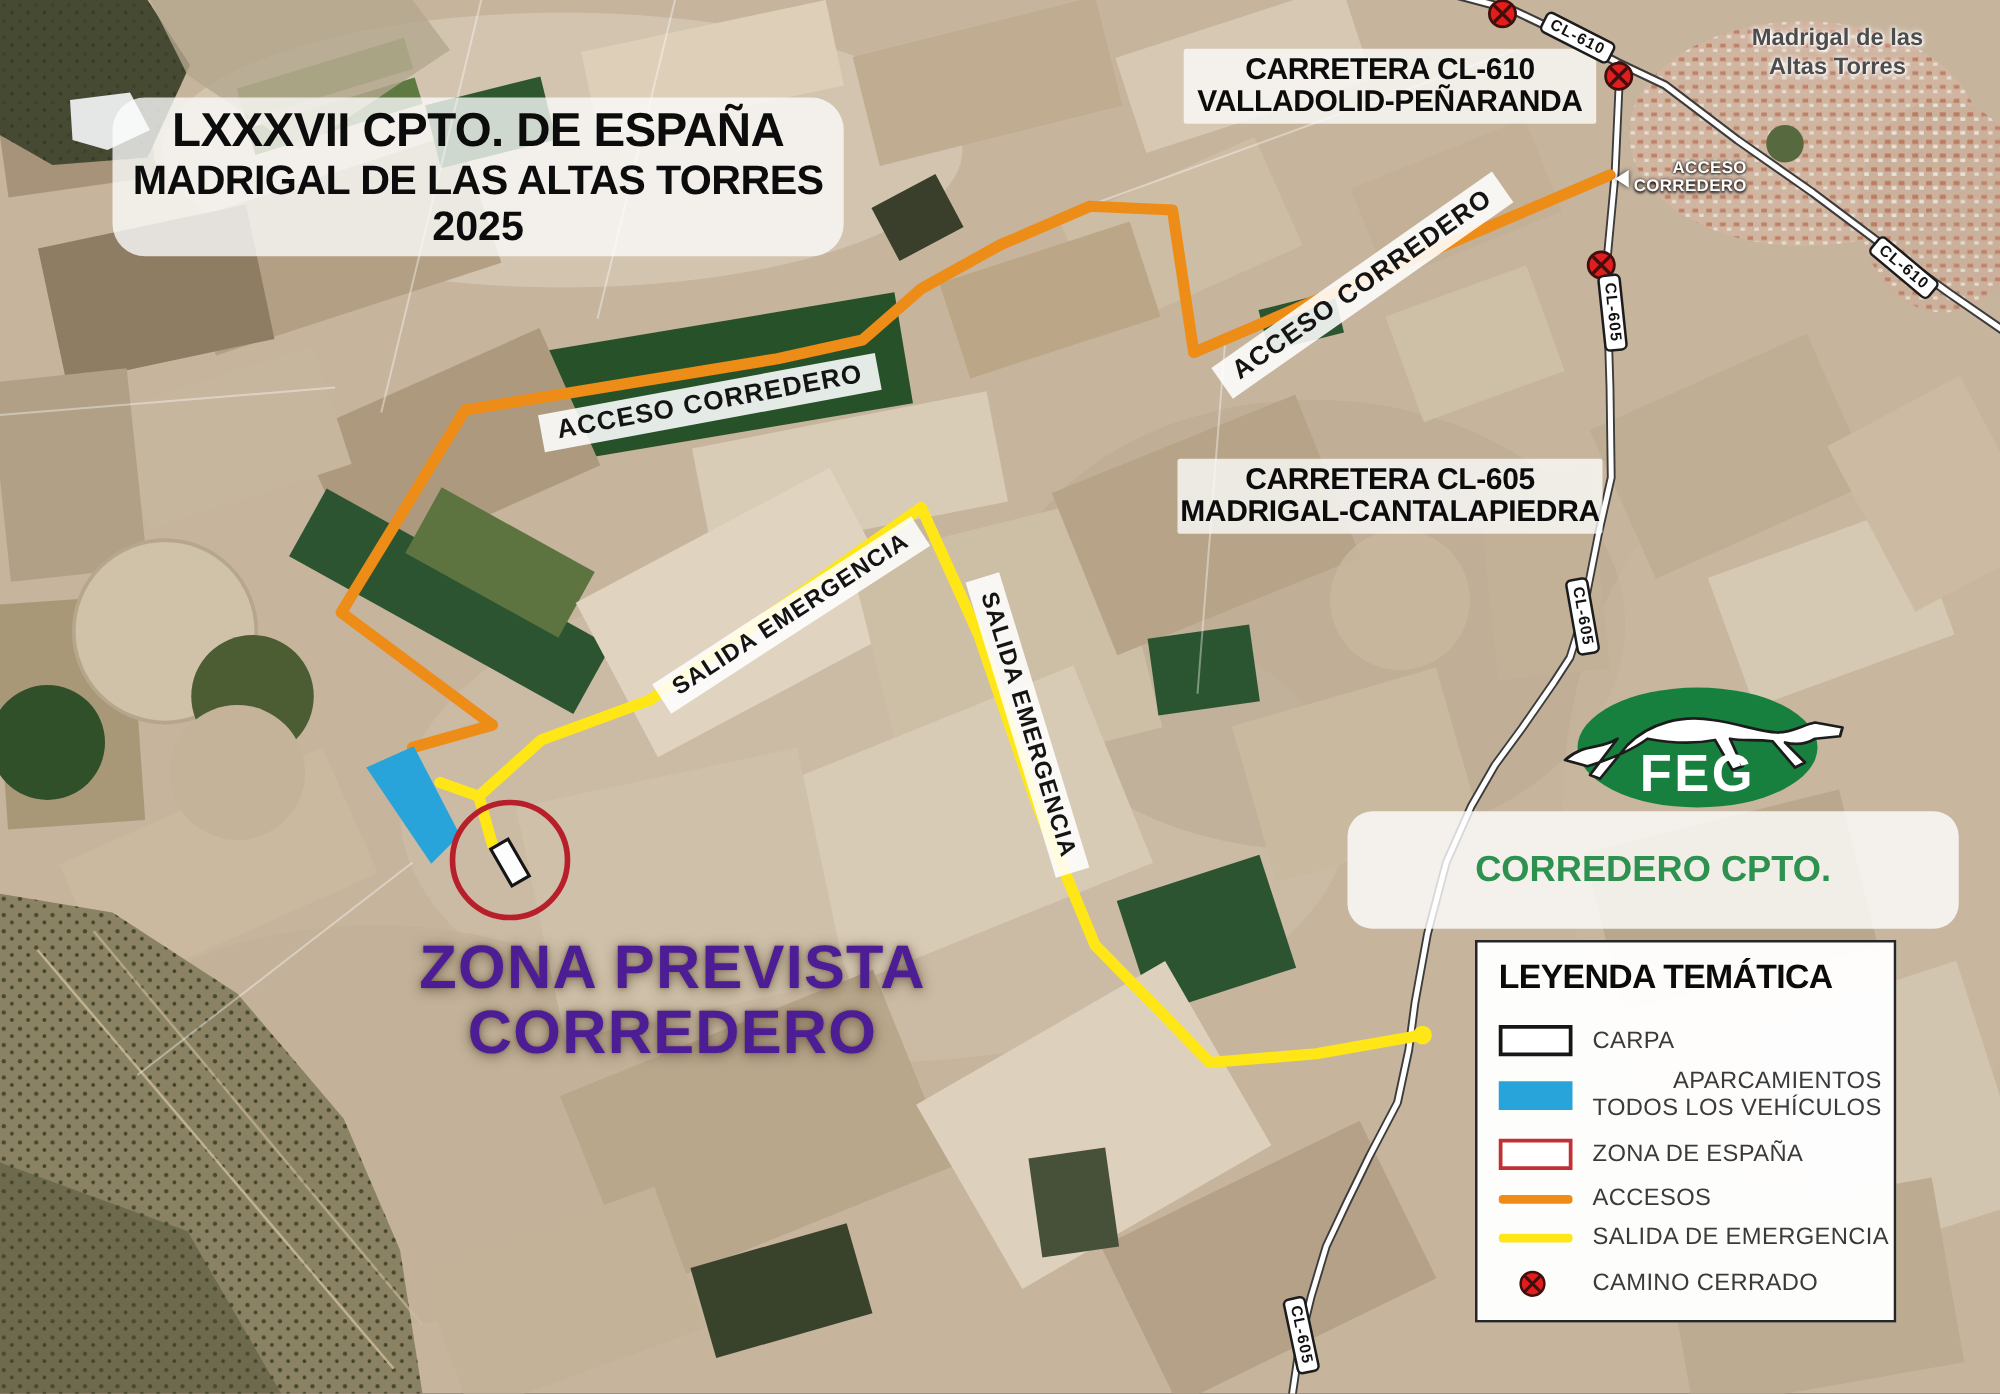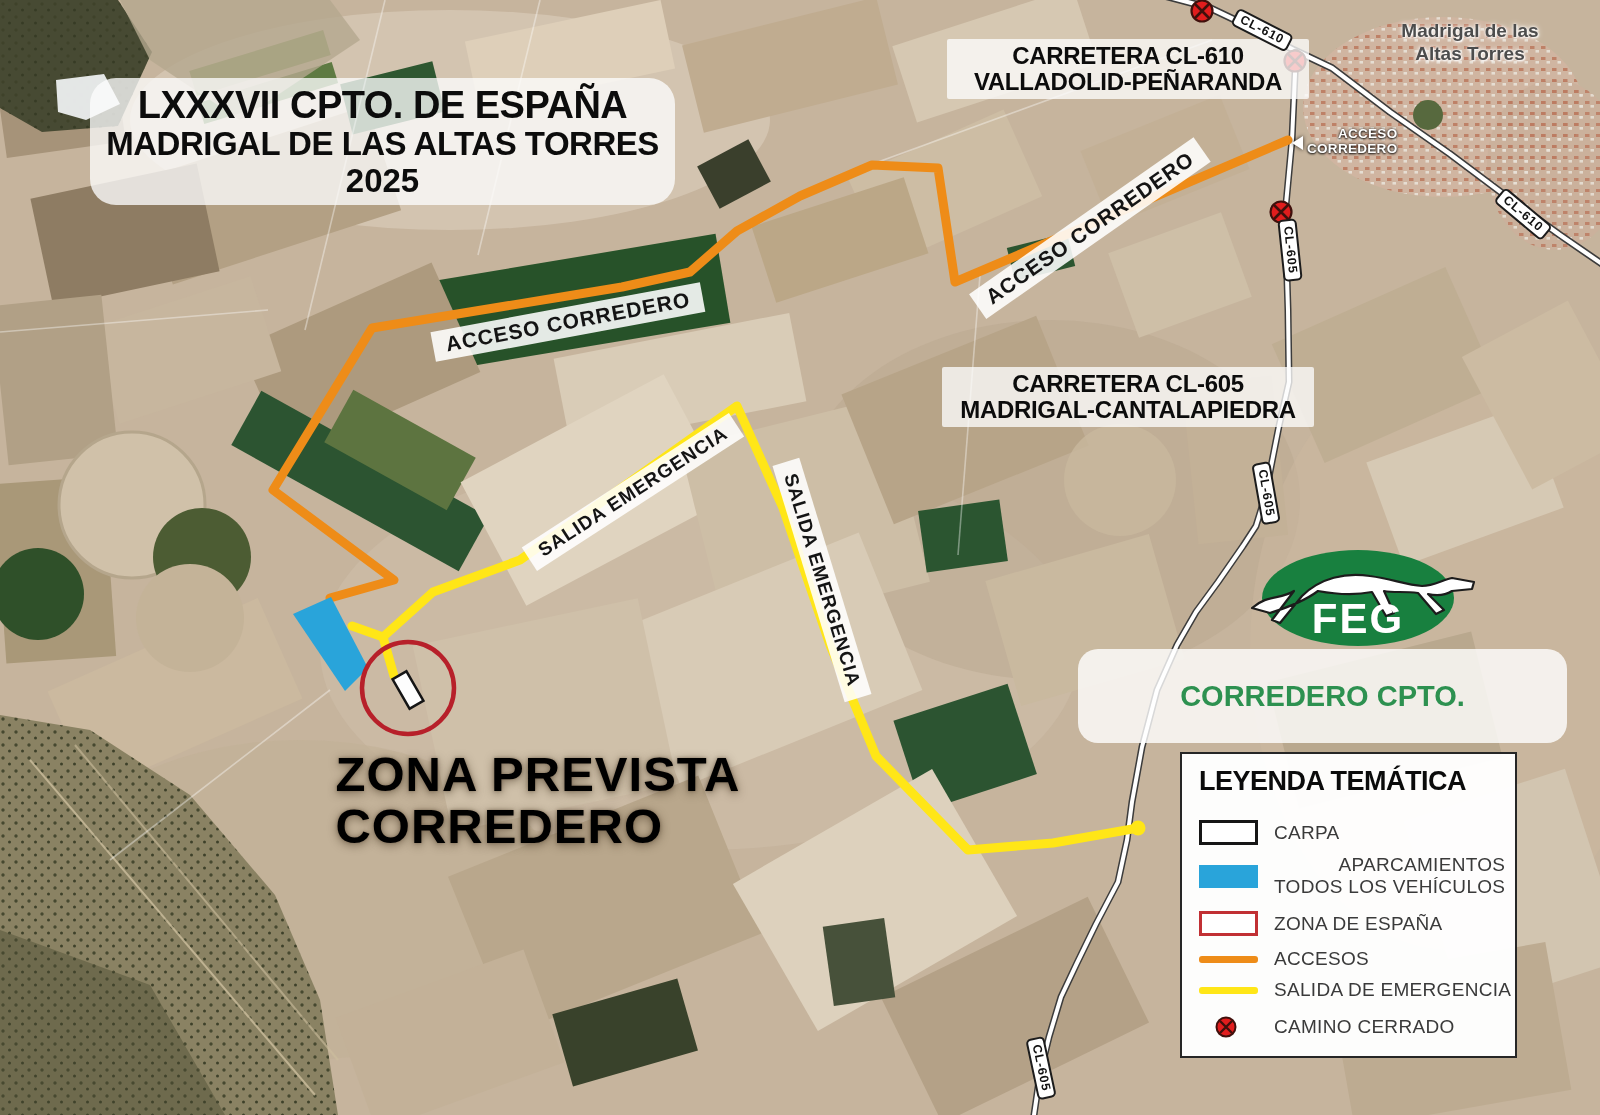--- a/index.html
+++ b/index.html
@@ -9,21 +9,21 @@
   .abs{position:absolute;text-align:right;}
 
   
   .panel{position:absolute;background:rgba(253,253,252,0.78);text-align:center;color:#0c0c0c;}
   #title-box{left:90px;top:78px;width:585px;height:127px;border-radius:26px;
              display:flex;flex-direction:column;justify-content:center;}
   #title-box .l1{font-size:38px;font-weight:800;letter-spacing:-0.5px;line-height:42px;}
   #title-box .l2{font-size:33px;font-weight:800;letter-spacing:-0.5px;line-height:36px;}
   #title-box .l3{font-size:33px;font-weight:800;line-height:38px;}
 
-  .carretera{padding:4px 16px;border-radius:2px;}
+  .carretera{padding:4px 0;border-radius:2px;}
   .carretera div{font-size:24px;font-weight:800;line-height:26px;letter-spacing:-0.3px;}
   #carretera-610{left:947px;top:39px;width:330px;}
   #carretera-605{left:942px;top:367px;width:340px;}
 
   
   .route-tag{position:absolute;background:rgba(255,255,255,0.88);color:#141414;
              font-weight:700;white-space:nowrap;padding:3px 13px;font-size:21px;
              letter-spacing:1px;}
   
   .road-pill{position:absolute;background:#fff;border:2px solid #1c1c1c;border-radius:5px;
@@ -35,22 +35,22 @@
               text-shadow:0 0 3px #fff,0 0 6px #fff,1px 1px 2px #fff;}
 
   #acceso-junction{left:1307px;top:126px;color:#fff;font-size:13.5px;font-weight:700;
                    line-height:15px;letter-spacing:0.3px;
                    text-shadow:0 0 3px rgba(0,0,0,.9),0 1px 2px rgba(0,0,0,.8);}
   #acceso-arrow-tri{left:1292px;top:136px;width:0;height:0;
                     border-right:11px solid #fff;border-top:7px solid transparent;
                     border-bottom:7px solid transparent;
                     filter:drop-shadow(0 0 2px rgba(0,0,0,.8));}
 
-  #zona-label{left:538px;top:800px;transform:translate(-50%,-50%);text-align:left;
-              color:#000000;font-size:49px;font-weight:800;letter-spacing:1px;line-height:52px;
+  #zona-label{left:538px;top:800px;transform:translate(-50%,-50%);text-align:center;
+              color:#4c1d95;font-size:49px;font-weight:800;letter-spacing:1px;line-height:52px;
               white-space:nowrap;
               text-shadow:0 2px 10px rgba(70,55,35,.65),0 0 3px rgba(90,70,50,.5);}
 
   #plano-box{left:1078px;top:649px;width:489px;height:94px;border-radius:20px;
              background:rgba(255,255,255,0.8);display:flex;flex-direction:column;
              justify-content:center;text-align:center;}
   #plano-box .l1{font-size:37px;font-weight:800;color:#2d9150;line-height:42px;}
   #plano-box .l2{font-size:29px;font-weight:800;color:#2d9150;line-height:34px;}
 
   

